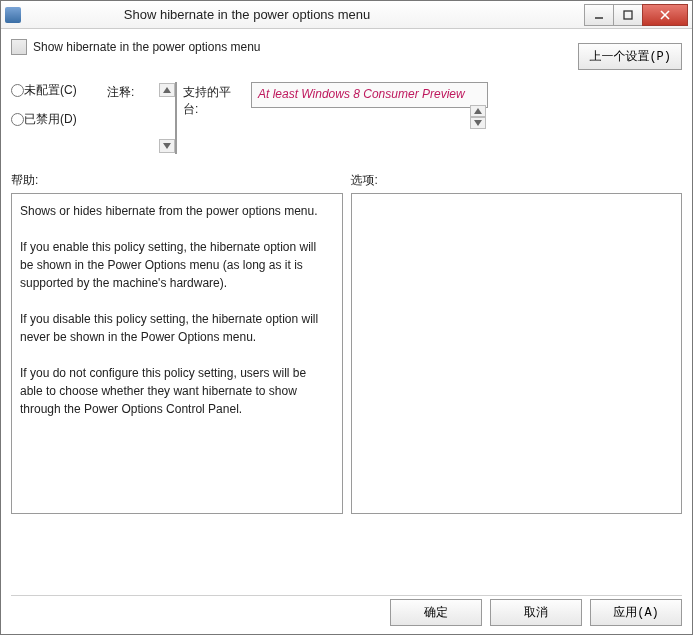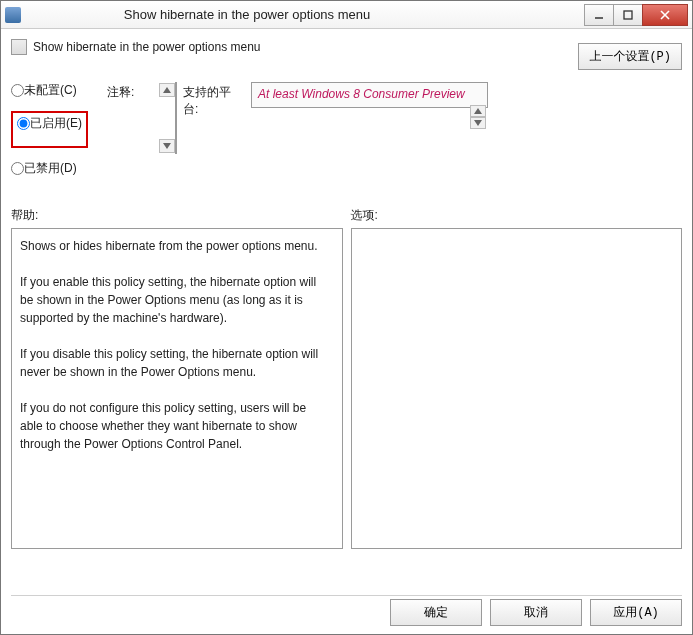--- a/index.html
+++ b/index.html
@@ -233,26 +233,20 @@
       <button class="wbtn">上一个设置(P)</button>
     </div>
   </div>
 
   <div class="mid">
     <div class="radios">
       <label>
         <input type="radio" name="state" style="">
         <span>未配置(C)</span>
       </label>
-      <span class="highlight">
-        <label>
-          <input type="radio" name="state" checked="" style="">
-          <span>已启用(E)</span>
-        </label>
-      </span>
       <label style="margin-top:12px">
         <input type="radio" name="state" style="">
         <span>已禁用(D)</span>
       </label>
     </div>
 
     <div class="fieldcol">
       <div class="fieldrow">
         <div class="fldlabel">注释:</div>
         <div class="textbox comment">

